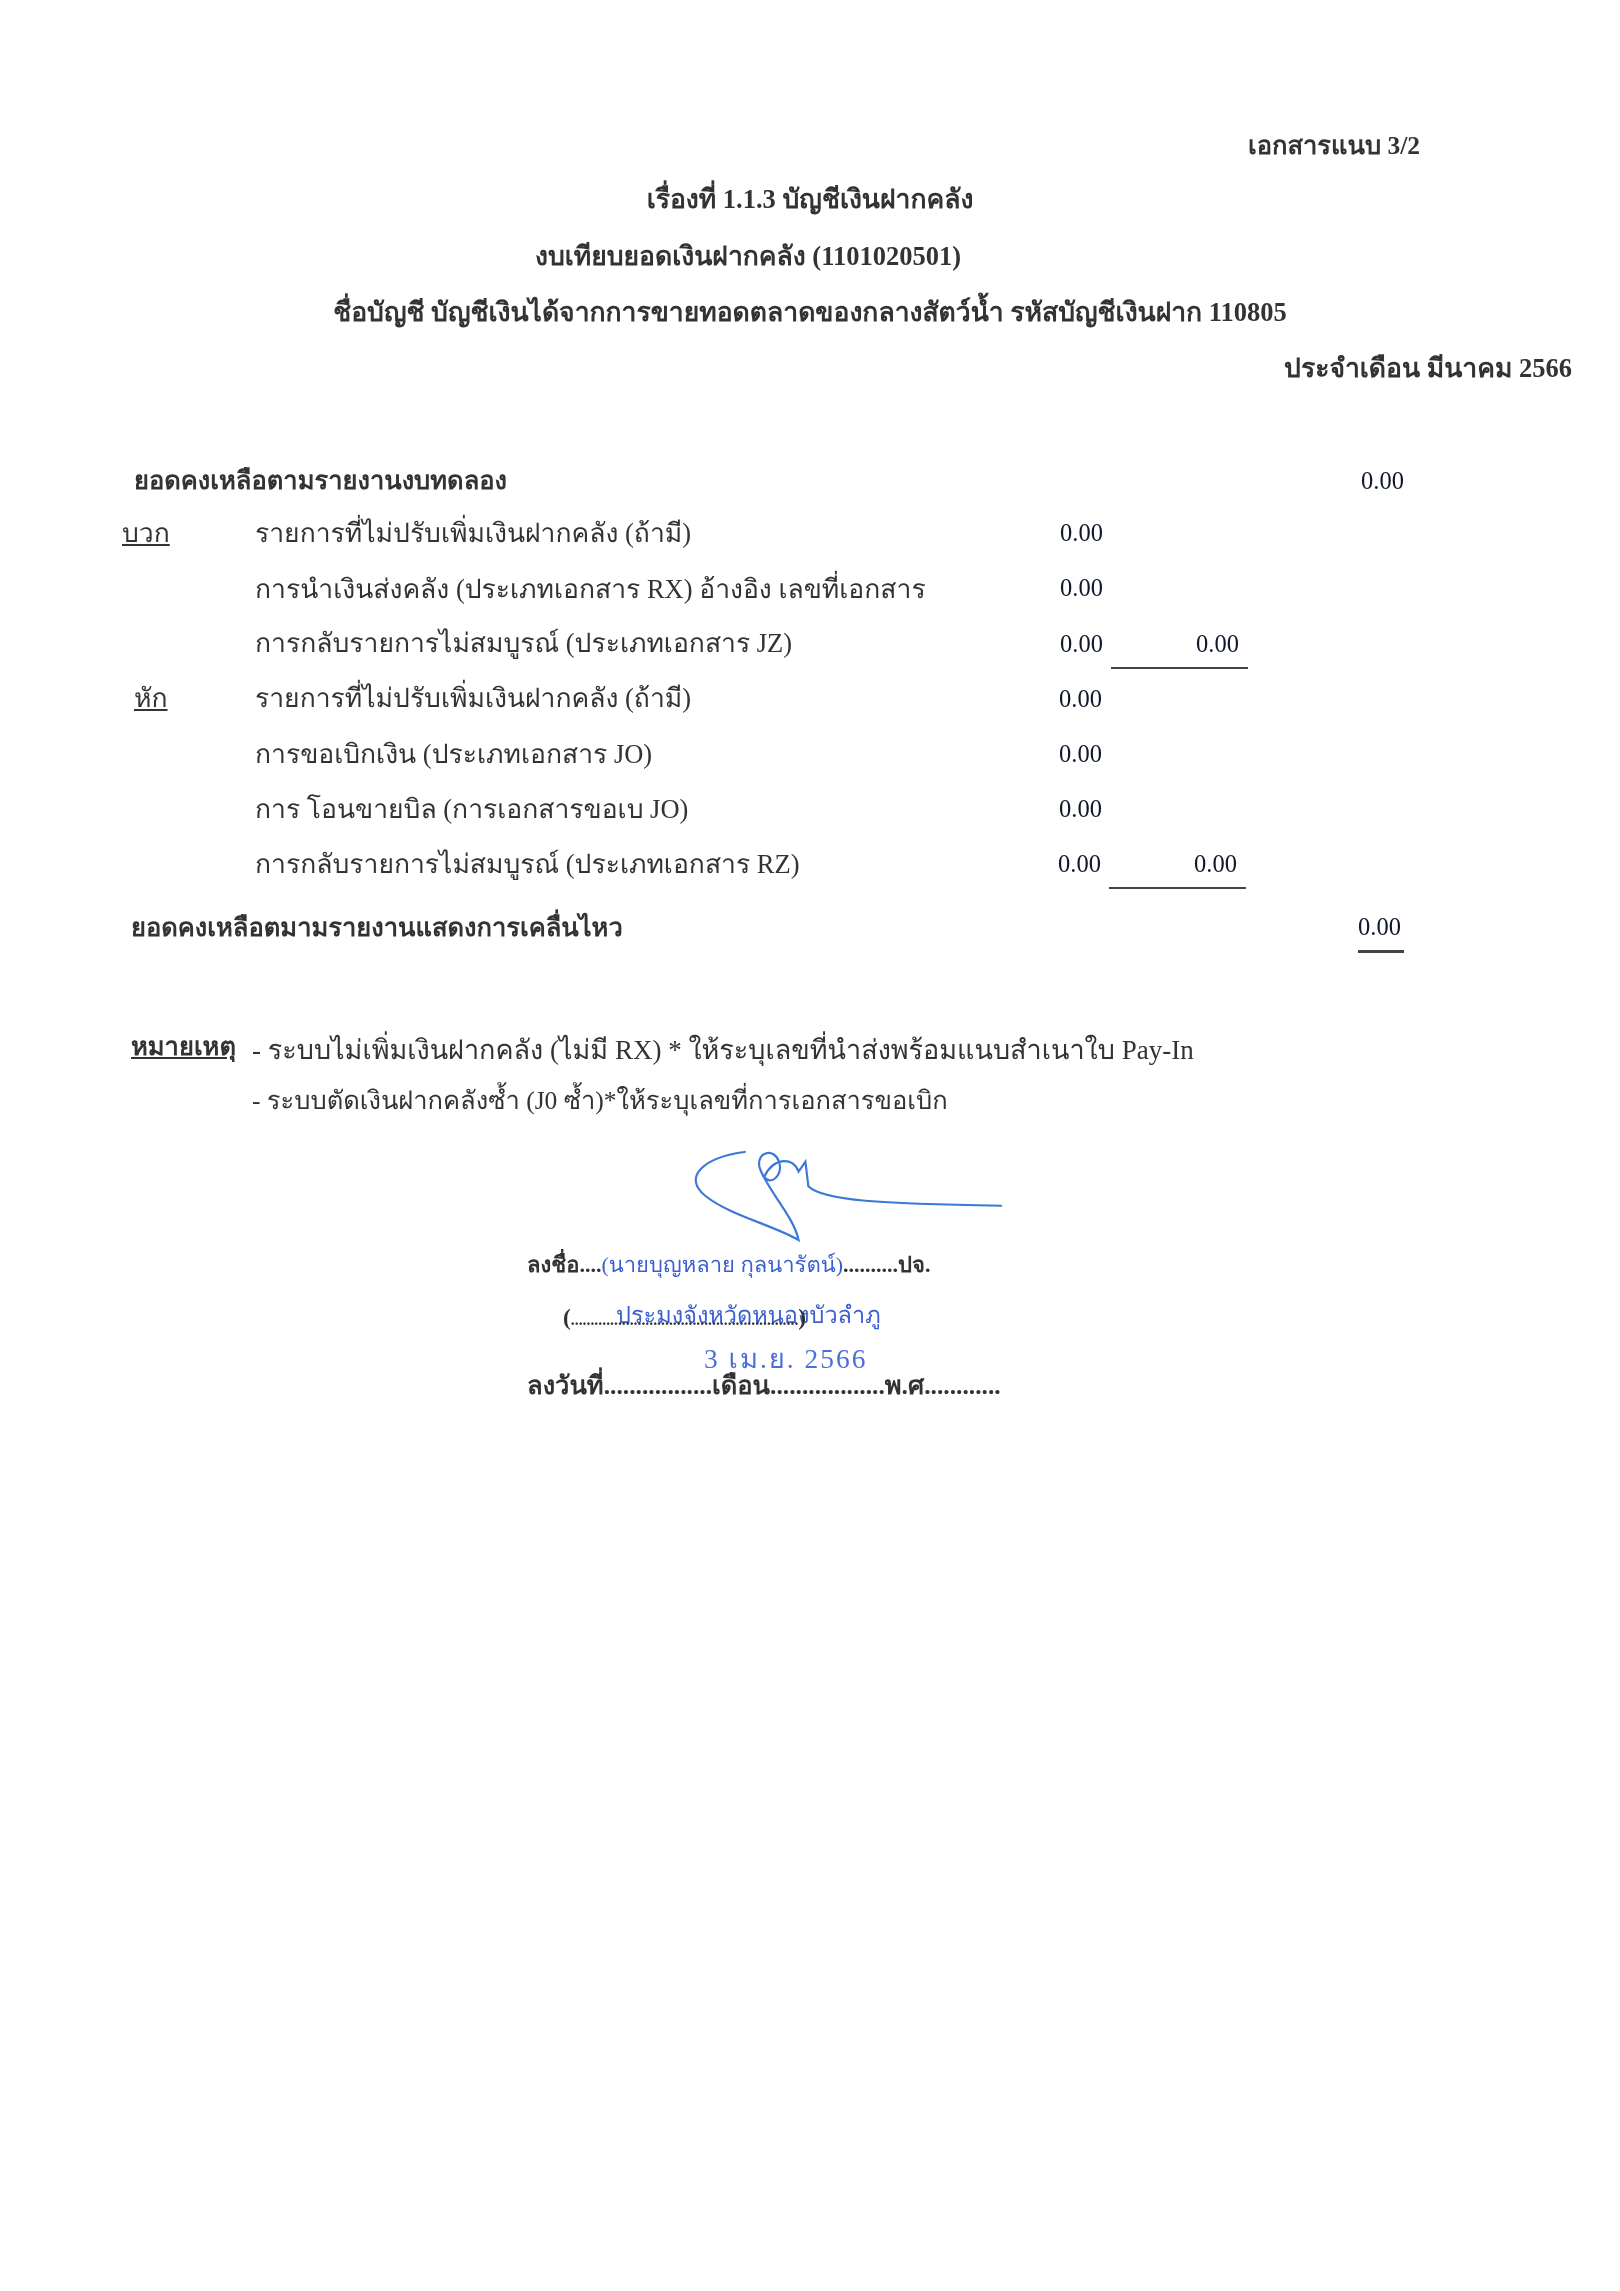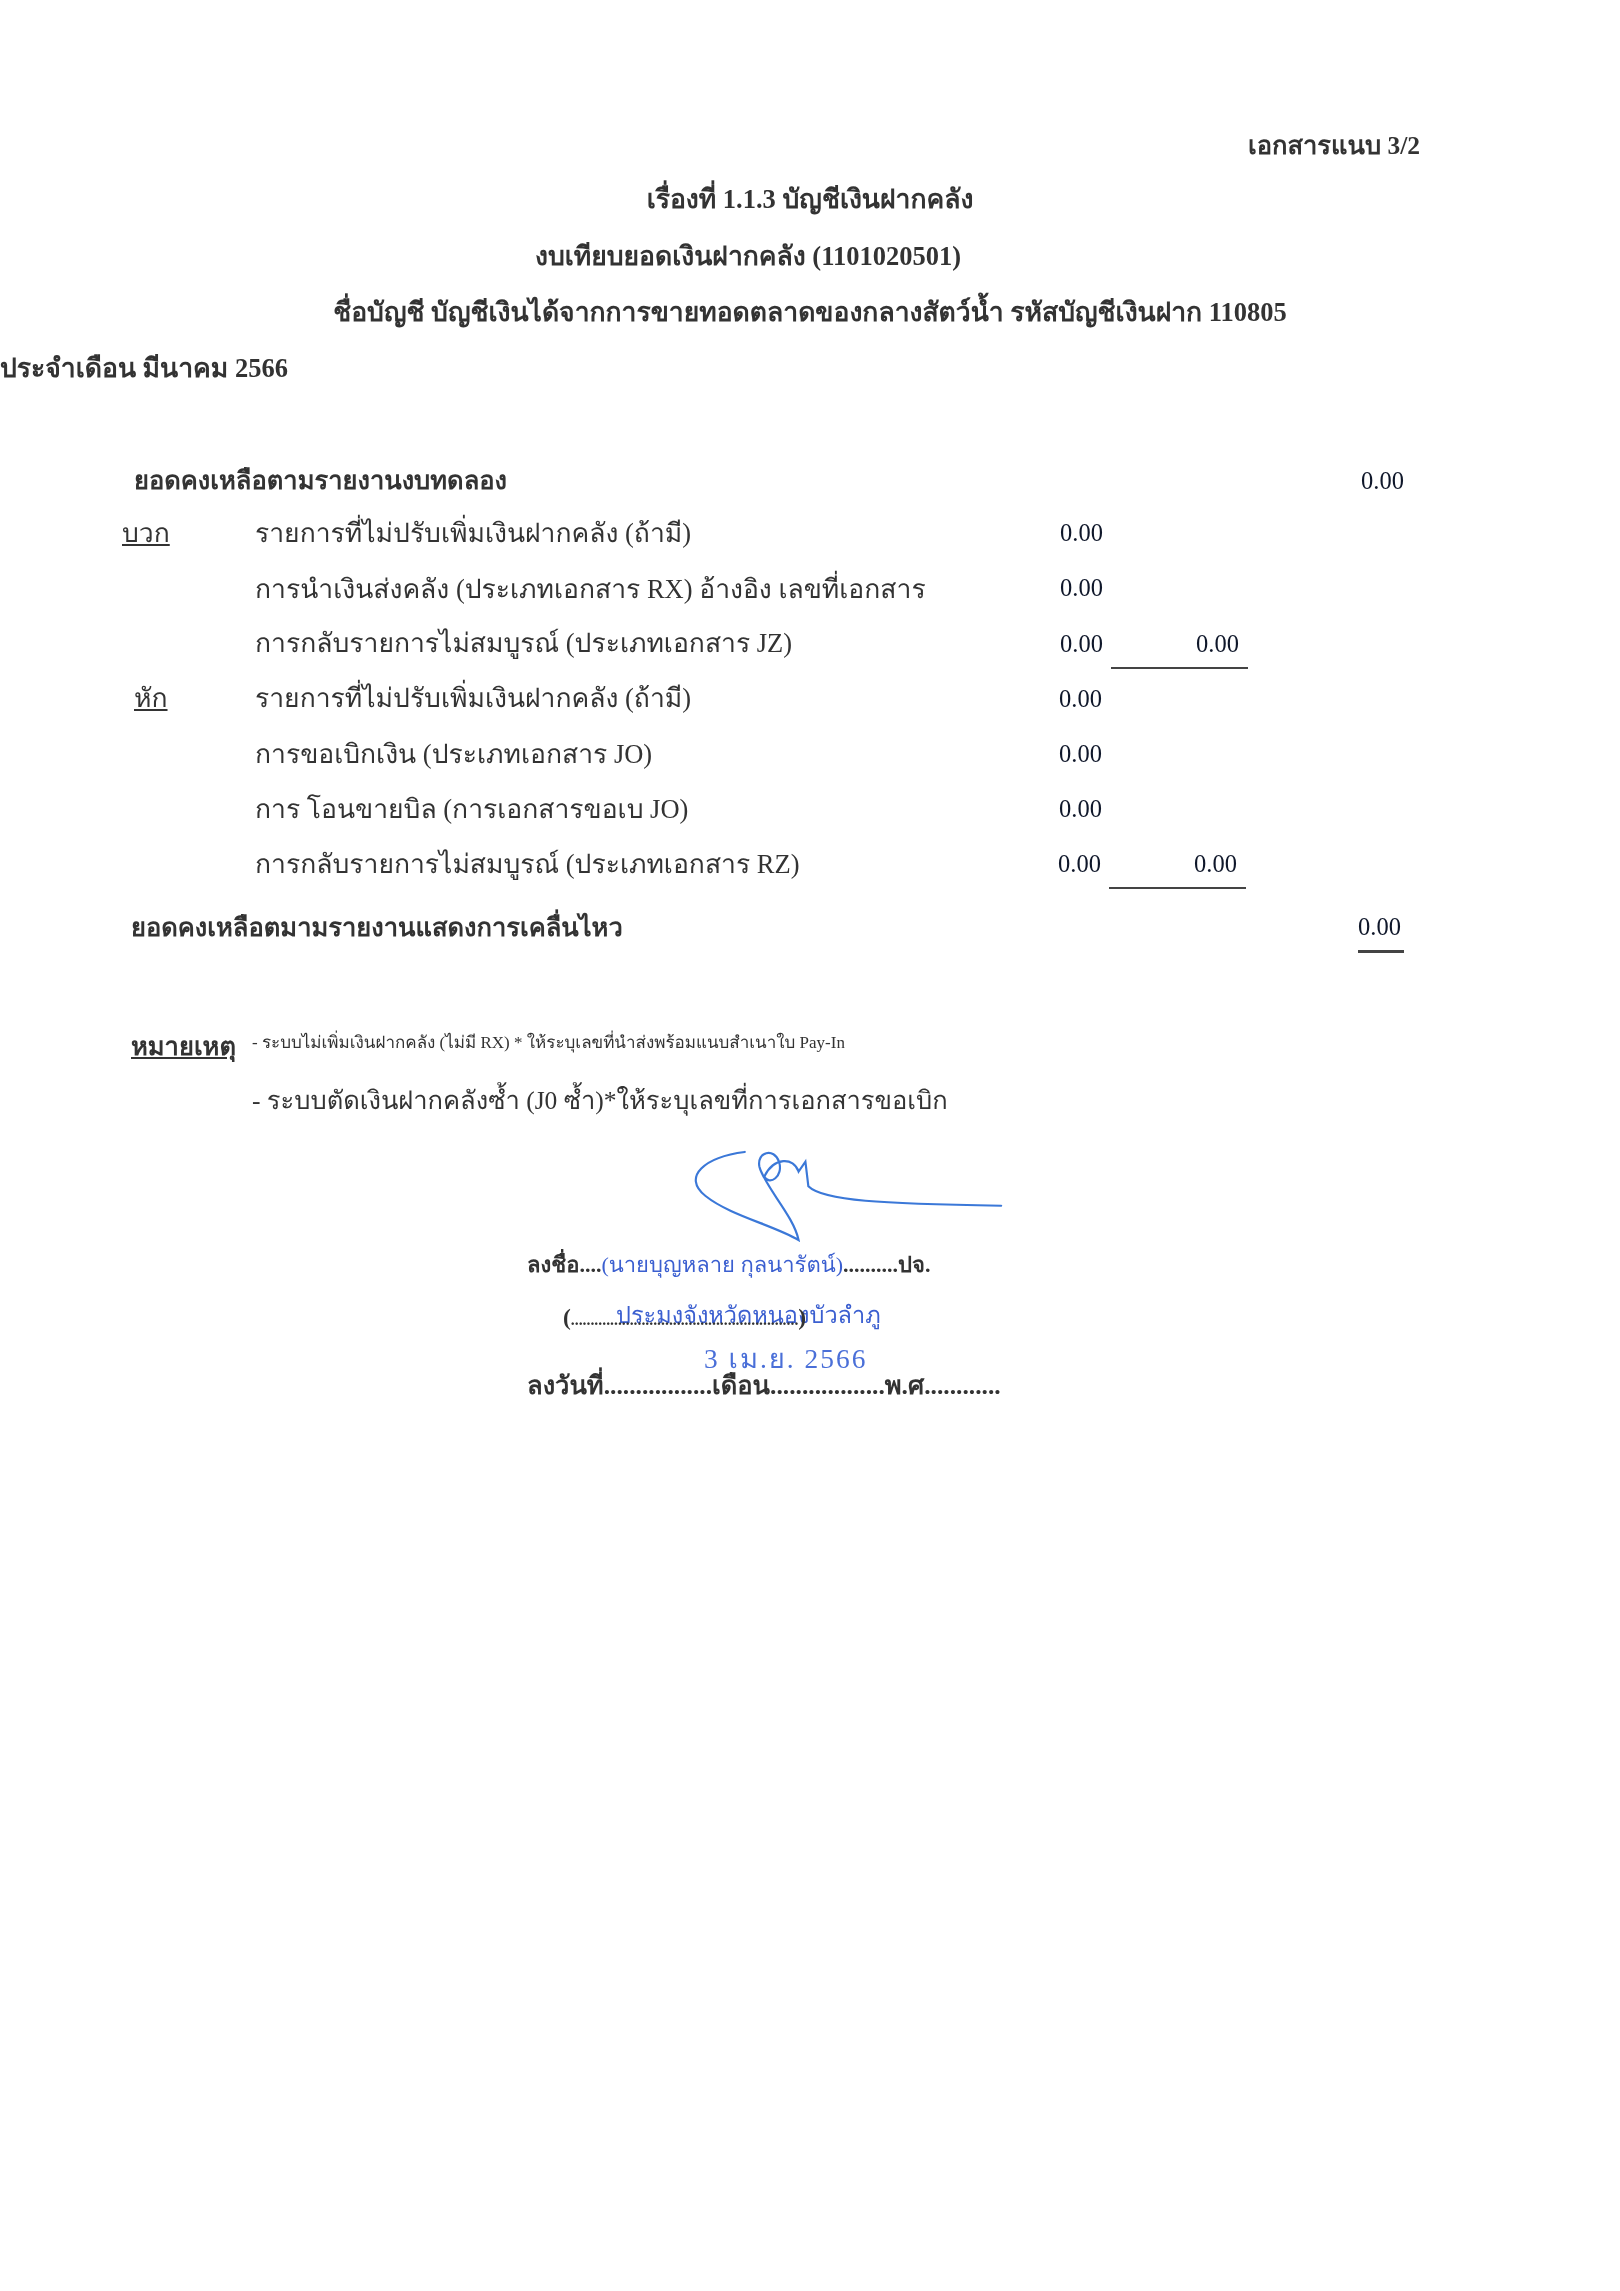--- a/index.html
+++ b/index.html
@@ -14,21 +14,21 @@
   .blue { color: #3b5fd0; }
 </style>
 </head>
 <body>
 
 <div class="abs hdr" style="left:1248px; top:125px; font-size:25.5px;">เอกสารแนบ 3/2</div>
 
 <div class="abs hdr" style="left:0; width:1620px; text-align:center; top:178px;">เรื่องที่ 1.1.3 บัญชีเงินฝากคลัง</div>
 <div class="abs hdr" style="left:0; width:1496px; text-align:center; top:235px;">งบเทียบยอดเงินฝากคลัง (1101020501)</div>
 <div class="abs hdr" style="left:0; width:1620px; text-align:center; top:291px;">ชื่อบัญชี  บัญชีเงินได้จากการขายทอดตลาดของกลางสัตว์น้ำ  รหัสบัญชีเงินฝาก 110805</div>
-<div class="abs hdr" style="left:0; width:1572px; text-align:left; top:347px;">ประจำเดือน  มีนาคม  2566</div>
+<div class="abs hdr" style="left:0; width:1572px; text-align:right; top:347px;">ประจำเดือน  มีนาคม  2566</div>
 
 <div class="abs hdr" style="left:134px; top:460px; font-size:25.5px;">ยอดคงเหลือตามรายงานงบทดลอง</div>
 <div class="abs num" style="left:1361px; top:467px;">0.00</div>
 
 <div class="abs body-txt u" style="left:122px; top:512px;">บวก</div>
 <div class="abs body-txt" style="left:255px; top:512px;">รายการที่ไม่ปรับเพิ่มเงินฝากคลัง (ถ้ามี)</div>
 <div class="abs num" style="left:1060px; top:519px;">0.00</div>
 
 <div class="abs body-txt" style="left:255px; top:568px;">การนำเงินส่งคลัง (ประเภทเอกสาร RX) อ้างอิง เลขที่เอกสาร</div>
 <div class="abs num" style="left:1060px; top:574px;">0.00</div>
@@ -51,21 +51,21 @@
 <div class="abs body-txt" style="left:255px; top:843px;">การกลับรายการไม่สมบูรณ์  (ประเภทเอกสาร RZ)</div>
 <div class="abs num" style="left:1058px; top:850px;">0.00</div>
 <div class="abs num" style="left:1194px; top:850px;">0.00</div>
 <div class="line" style="left:1109px; top:887px; width:137px;"></div>
 
 <div class="abs hdr" style="left:131px; top:907px; font-size:25.5px;">ยอดคงเหลือตมามรายงานแสดงการเคลื่นไหว</div>
 <div class="abs num" style="left:1358px; top:913px;">0.00</div>
 <div class="line" style="left:1358px; top:950px; width:46px; height:2.9px;"></div>
 
 <div class="abs hdr u" style="left:131px; top:1026px; font-size:25.5px;">หมายเหตุ</div>
-<div class="abs body-txt" style="left:252px; top:1028px; font-size:17px;">- ระบบไม่เพิ่มเงินฝากคลัง (ไม่มี  RX) * ให้ระบุเลขที่นำส่งพร้อมแนบสำเนาใบ Pay-In</div>
+<div class="abs body-txt" style="left:252px; top:1028px; font-size:27px;">- ระบบไม่เพิ่มเงินฝากคลัง (ไม่มี  RX) * ให้ระบุเลขที่นำส่งพร้อมแนบสำเนาใบ Pay-In</div>
 <div class="abs body-txt" style="left:252px; top:1080px; font-size:25.5px;">- ระบบตัดเงินฝากคลังซ้ำ (J0  ซ้ำ)*ให้ระบุเลขที่การเอกสารขอเบิก</div>
 
 <svg class="abs" style="left:686px; top:1147px;" width="323" height="98" viewBox="0 0 330 100">
   <path d="M60 5 C 20 10, -5 30, 20 50 C 45 70, 90 80, 115 95 C 110 70, 80 40, 75 20 C 72 5, 90 0, 95 15 C 100 30, 85 40, 80 30 C 90 10, 110 10, 115 25 L 122 15 L 125 40 C 140 55, 200 58, 322 60" fill="none" stroke="#3b78d8" stroke-width="2.2" stroke-linecap="round"></path>
 </svg>
 
 <div class="abs hdr" style="left:527px; top:1247px; font-size:22px;">
   <span>ลงชื่อ</span><span>....</span><span class="blue" style="font-weight:normal;">(นายบุญหลาย  กุลนารัตน์)</span><span>..........</span><span>ปจ.</span>
 </div>
 

